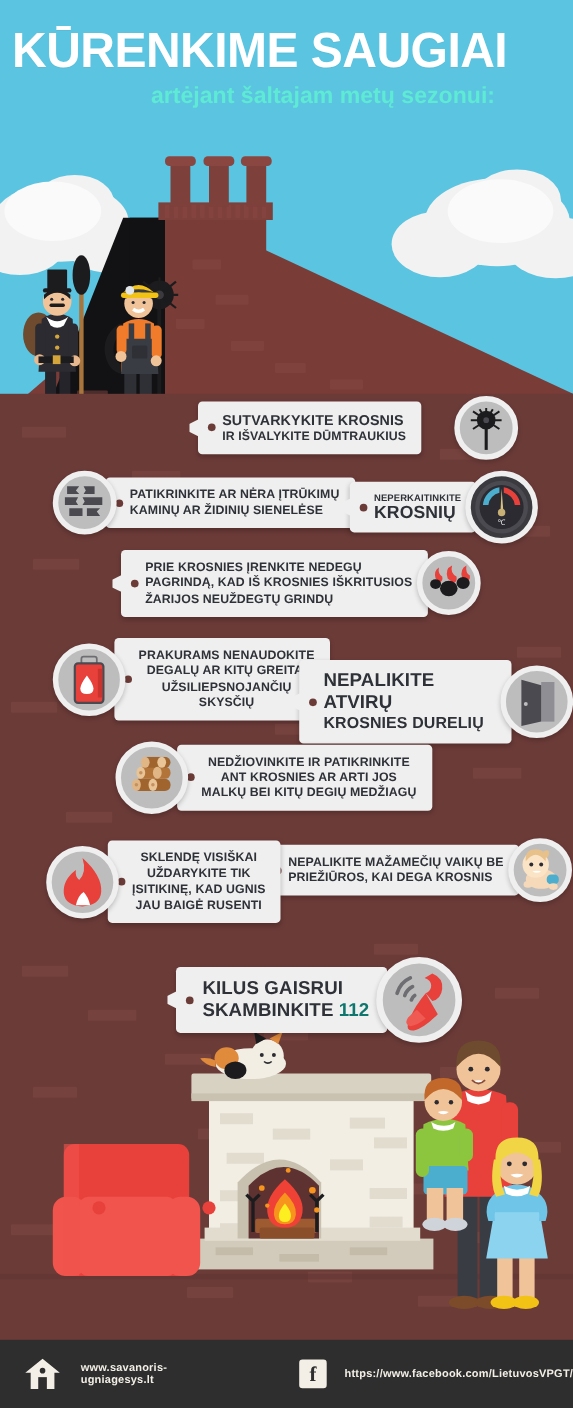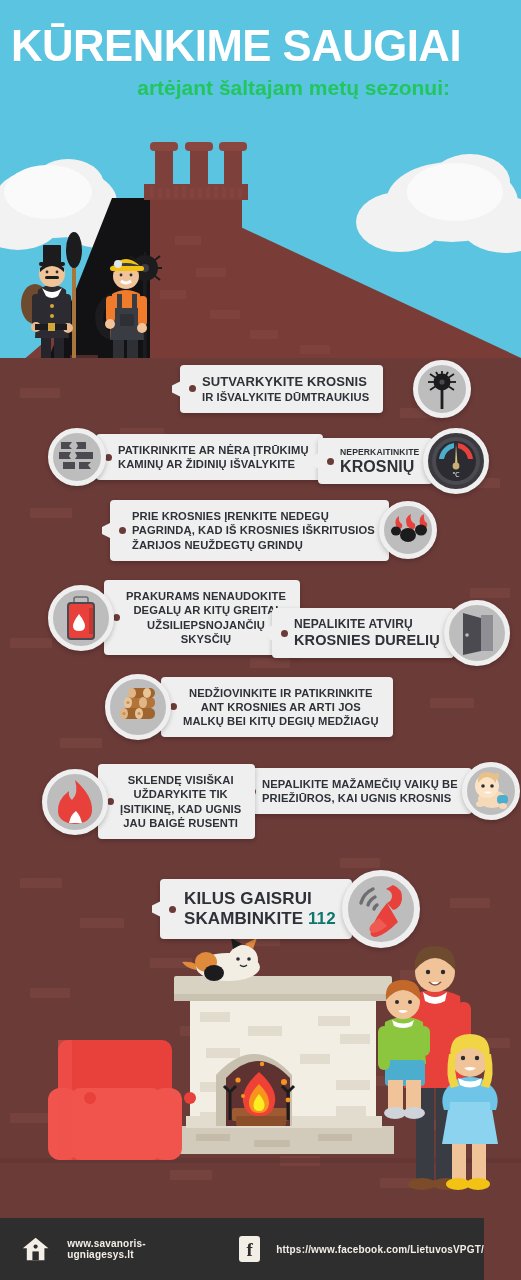--- a/index.html
+++ b/index.html
@@ -18,21 +18,21 @@
     background:#5BC4E0;
   }
   .title-block { position:absolute; left:0; top:22px; width:472px; text-align:center; z-index:8; }
   .main-title {
     font-size:45px; font-weight:bold; color:#ffffff;
     letter-spacing:-0.5px; line-height:1.05;
     text-shadow:0 1px 0 rgba(0,0,0,0.04);
     transform:scaleX(0.97);
   }
   .sub-title {
-    margin-top:6px; font-size:21px; font-weight:bold; color:#22c55e;
+    margin-top:6px; font-size:21px; font-weight:bold; color:#5eead4;
     padding-right:22px; text-align:right; line-height:1.2;
   }
 
   
   .wall {
     position:absolute; left:0; top:358px; width:521px; height:880px;
     background:#6B3B38;
   }
 
   
@@ -74,21 +74,21 @@
   .icon-circle.left { margin-right:-10px; }
   .icon-circle.right { margin-left:-10px; }
   .tip-text-c { text-align:center; }
 
   
   .emg .label { font-size:17px; line-height:1.18; padding:10px 16px 10px 24px; }
   .emg .num { color:#0f766e; }
 
   
   .footer {
-    position:absolute; left:0; bottom:0; width:484px; height:62px;
+    position:absolute; left:0; bottom:0; width:521px; height:62px;
     background:#2E2E2E; display:flex; align-items:center;
     padding-left:22px; gap:12px;
   }
   .footer-txt { color:#F3EFE6; font-size:10px; font-weight:bold; letter-spacing:0.2px; }
   .fb-box {
     width:26px; height:26px; background:#F3EFE6; border-radius:3px;
     display:flex; align-items:center; justify-content:center;
     color:#2E2E2E; font-size:19px; font-weight:bold; font-family:"Liberation Serif", serif;
     line-height:1;
   }
@@ -460,21 +460,21 @@
             <path d="M18 13 h18 v7 h-18 l2 -3 z"></path>
             <path d="M6 23 h12 v7 h-12 z"></path>
             <path d="M22 23 h12 l-3 3 l3 4 h-12 z"></path>
           </g>
         </svg>
       </div>
       <div class="label">
         <span class="notch"></span>
         <span class="hole"></span>
         <div>PATIKRINKITE AR NĖRA ĮTRŪKIMŲ</div>
-        <div>KAMINŲ AR ŽIDINIŲ IŠVALYKITE</div>
+        <div>KAMINŲ AR ŽIDINIŲ SIENELĖSE</div>
       </div>
     </div>
 
     <div class="tip" style="left:318px; top:76px;">
       <div class="label">
         <span class="notch"></span>
         <span class="hole"></span>
         <div style="font-size:8.6px;">NEPERKAITINKITE</div>
         <div style="font-size:16px;line-height:1.1;">KROSNIŲ</div>
       </div>
@@ -527,21 +527,21 @@
         <div>DEGALŲ AR KITŲ GREITAI</div>
         <div>UŽSILIEPSNOJANČIŲ</div>
         <div>SKYSČIŲ</div>
       </div>
     </div>
 
     <div class="tip" style="left:272px; top:248px;">
       <div class="label">
         <span class="notch"></span>
         <span class="hole"></span>
-        <div style="font-size:12px;line-height:1.2;">NEPALIKITE ATVIRŲ</div>
+        <div style="font-size:17px;line-height:1.2;">NEPALIKITE ATVIRŲ</div>
         <div style="font-size:14.5px;line-height:1.2;">KROSNIES DURELIŲ</div>
       </div>
       <div class="icon-circle lg right">
         <svg width="40" height="44" viewBox="0 0 40 44">
           <rect x="24" y="4" width="12" height="36" fill="#8E8E94"></rect>
           <path d="M6 2 L24 7 L24 40 L6 44 Z" fill="#4A4A50"></path>
           <circle cx="10" cy="24" r="1.8" fill="#BDBDBD"></circle>
         </svg>
       </div>
     </div>
@@ -572,21 +572,21 @@
         <div>ANT KROSNIES AR ARTI JOS</div>
         <div>MALKŲ BEI KITŲ DEGIŲ MEDŽIAGŲ</div>
       </div>
     </div>
 
     <div class="tip" style="left:240px; top:410px;">
       <div class="label">
         <span class="notch"></span>
         <span class="hole"></span>
         <div>NEPALIKITE MAŽAMEČIŲ VAIKŲ BE</div>
-        <div>PRIEŽIŪROS, KAI UGNIS KROSNIS</div>
+        <div>PRIEŽIŪROS, KAI DEGA KROSNIS</div>
       </div>
       <div class="icon-circle right">
         <svg width="42" height="40" viewBox="0 0 42 40">
           <ellipse cx="22" cy="28" rx="14" ry="9" fill="#F6D9B8"></ellipse>
           <rect x="27" y="24" width="11" height="9" rx="4" fill="#4BAECF"></rect>
           <circle cx="17" cy="15" r="12" fill="#FBE3C6"></circle>
           <path d="M8 12 q9 -12 18 0 q1 -11 -9 -11 q-10 0 -9 11 z" fill="#E8C08A"></path>
           <path d="M24 3 q6 -3 5 3 q-1 4 -5 2 z" fill="#E8C08A"></path>
           <circle cx="13" cy="15" r="1.8" fill="#2B2B31"></circle>
           <circle cx="22" cy="15" r="1.8" fill="#2B2B31"></circle>

